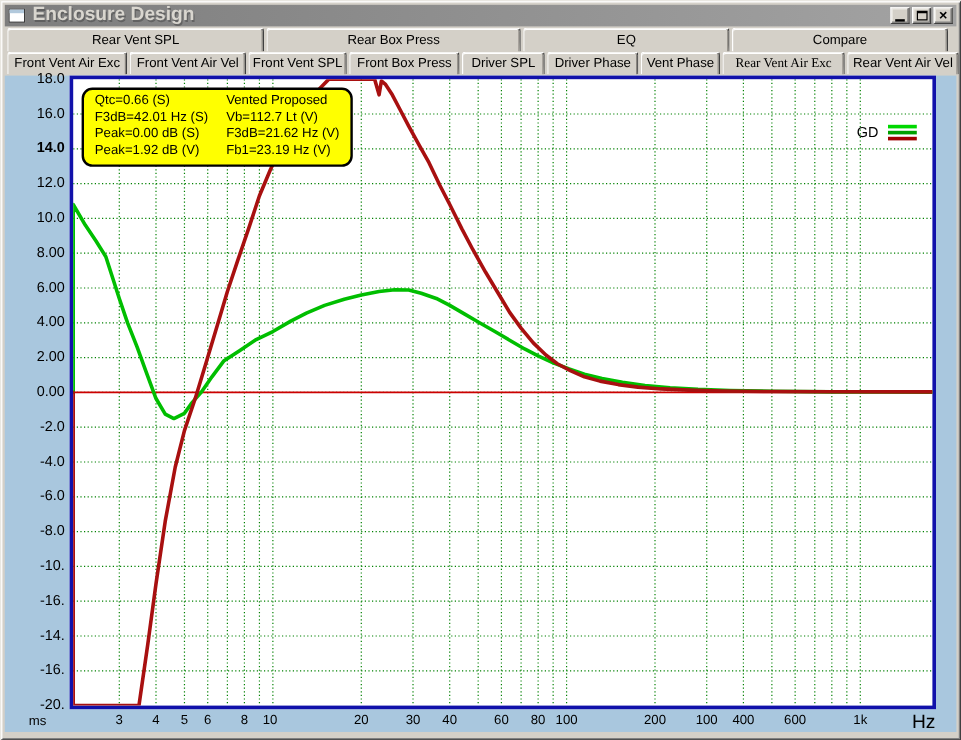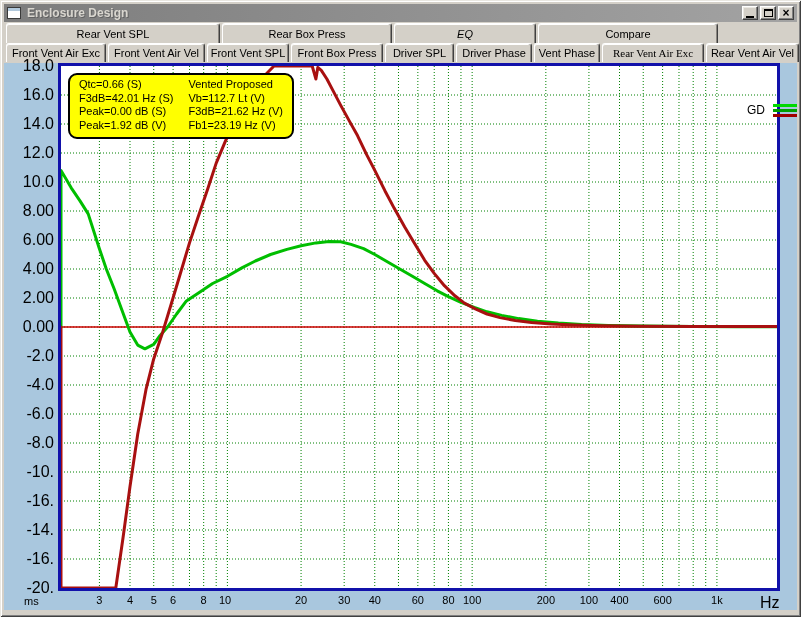--- a/index.html
+++ b/index.html
@@ -12,21 +12,21 @@
     overflow:hidden;
   }
   
   .titlebar{
     position:absolute;left:4px;top:4px;right:4px;height:18px;
     background:linear-gradient(90deg,#7d7d7d,#a3a3a3);
     display:flex;align-items:center;padding:0 3px;
   }
   .app-icon{width:14px;height:12px;background:#fff;border:1px solid #3a3a3a;position:relative;flex:0 0 auto;}
   .app-icon::before{content:"";position:absolute;left:0;top:0;right:0;height:3px;background:#b2c9dc;}
-  .title-text{color:#d9d6cf;font-weight:bold;font-size:12px;margin-left:6px;flex:1 1 auto;
+  .title-text{color:#d9d6cf;font-weight:bold;font-size:16px;margin-left:6px;flex:1 1 auto;
     text-shadow:1px 1px 0 rgba(60,60,60,.45);white-space:nowrap;overflow:hidden;}
   .tbtns{display:flex;gap:2px;}
   .tbtn{width:16px;height:14px;background:#D4D0C8;border:1px solid;border-color:#fff #404040 #404040 #fff;
     box-shadow:inset -1px -1px 0 #808080, inset 1px 1px 0 #ebe9e3;
     display:flex;align-items:center;justify-content:center;cursor:default;}
   .glyph-min{width:8px;height:2px;background:#000;margin-top:7px;}
   .glyph-max{width:9px;height:8px;border:1px solid #000;border-top-width:2px;}
   .glyph-close{font-size:12px;font-weight:bold;color:#000;line-height:10px;}
   
   .tab-row{position:absolute;left:6px;display:flex;gap:2px;}
@@ -38,32 +38,32 @@
     box-shadow:inset -1px 0 0 #8a8680, inset 0 1px 0 #fff;
     border-top-left-radius:3px;border-top-right-radius:3px;
     font-size:11px;color:#000;display:flex;align-items:center;justify-content:center;
     white-space:nowrap;overflow:hidden;cursor:default;
   }
   
   .chart-panel{position:absolute;left:4px;top:63px;width:793px;height:547px;background:#A9C7DE;}
   .plot-frame{position:absolute;left:54px;top:0;width:722px;height:528px;background:#fff;
     border:3px solid #1111AA;}
   .plot-frame svg{display:block;}
-  .y-label{position:absolute;left:2px;width:48px;text-align:right;font-size:16px;color:#000;line-height:13px;}
+  .y-label{position:absolute;left:2px;width:48px;text-align:right;font-size:12px;color:#000;line-height:13px;}
   .x-label{position:absolute;top:531px;font-size:11px;color:#000;transform:translateX(-50%);white-space:nowrap;}
   .unit-ms{position:absolute;left:20px;top:532px;font-size:11px;color:#000;}
   .unit-hz{position:absolute;left:756px;top:531px;font-size:16px;color:#000;}
   
   .info-box{
     position:absolute;left:64px;top:10px;background:#FFFF00;border:2px solid #000;border-radius:9px;
     padding:3px 9px 5px 9px;display:grid;grid-template-columns:auto auto;column-gap:15px;
     font-size:11px;line-height:13.5px;color:#000;white-space:nowrap;z-index:5;
   }
   
-  .legend{position:absolute;left:743px;top:40px;display:flex;align-items:center;gap:8px;z-index:4;}
+  .legend{position:absolute;left:710px;top:40px;display:flex;align-items:center;gap:8px;z-index:4;}
   .legend-label{font-size:12px;color:#000;}
   .legend-lines{display:flex;flex-direction:column;gap:2px;}
   .legend-line{width:24px;height:3px;}
 </style>
 </head>
 <body>
 
 <div class="window">
 
   <div class="titlebar">
@@ -77,22 +77,22 @@
           <div class="glyph-max"></div>
         </div>
       <div class="tbtn">
           <div class="glyph-close">×</div>
         </div>
     </div>
   </div>
 
   <div class="tab-row tab-row-1">
       <div class="tab" style="width: 214px;">Rear Vent SPL</div>
-      <div class="tab" style="width: 170px;">Rear Box Press</div>
-      <div class="tab" style="width: 142px; font-style: italic;">EQ</div>
+      <div class="tab" style="width: 212px;">Rear Box Press</div>
+      <div class="tab" style="width: 172px;">EQ</div>
       <div class="tab" style="width: 180px;">Compare</div>
     </div>
   <div class="tab-row tab-row-2">
       <div class="tab" style="width: 100px;">Front Vent Air Exc</div>
       <div class="tab" style="width: 97px;">Front Vent Air Vel</div>
       <div class="tab" style="width: 82px;">Front Vent SPL</div>
       <div class="tab" style="width: 92px;">Front Box Press</div>
       <div class="tab" style="width: 69px;">Driver SPL</div>
       <div class="tab" style="width: 76px;">Driver Phase</div>
       <div class="tab" style="width: 66px;">Vent Phase</div>
@@ -170,21 +170,21 @@
           <span class="legend-line" style="background: rgb(0, 216, 0);"></span>
           <span class="legend-line" style="background: rgb(0, 160, 0);"></span>
           <span class="legend-line" style="background: rgb(160, 0, 0);"></span>
         </span>
     </div>
 
     <div class="unit-ms">ms</div>
     <div class="unit-hz">Hz</div>
   <div class="y-label" style="top: -4px;">18.0</div>
       <div class="y-label" style="top: 25px;">16.0</div>
-      <div class="y-label" style="top: 54px;">14.0</div>
+      <div class="y-label" style="top: 54px; font-weight: bold;">14.0</div>
       <div class="y-label" style="top: 83px;">12.0</div>
       <div class="y-label" style="top: 112px;">10.0</div>
       <div class="y-label" style="top: 141px;">8.00</div>
       <div class="y-label" style="top: 170px;">6.00</div>
       <div class="y-label" style="top: 199px;">4.00</div>
       <div class="y-label" style="top: 228px;">2.00</div>
       <div class="y-label" style="top: 257px;">0.00</div>
       <div class="y-label" style="top: 286px;">-2.0</div>
       <div class="y-label" style="top: 315px;">-4.0</div>
       <div class="y-label" style="top: 344px;">-6.0</div>

